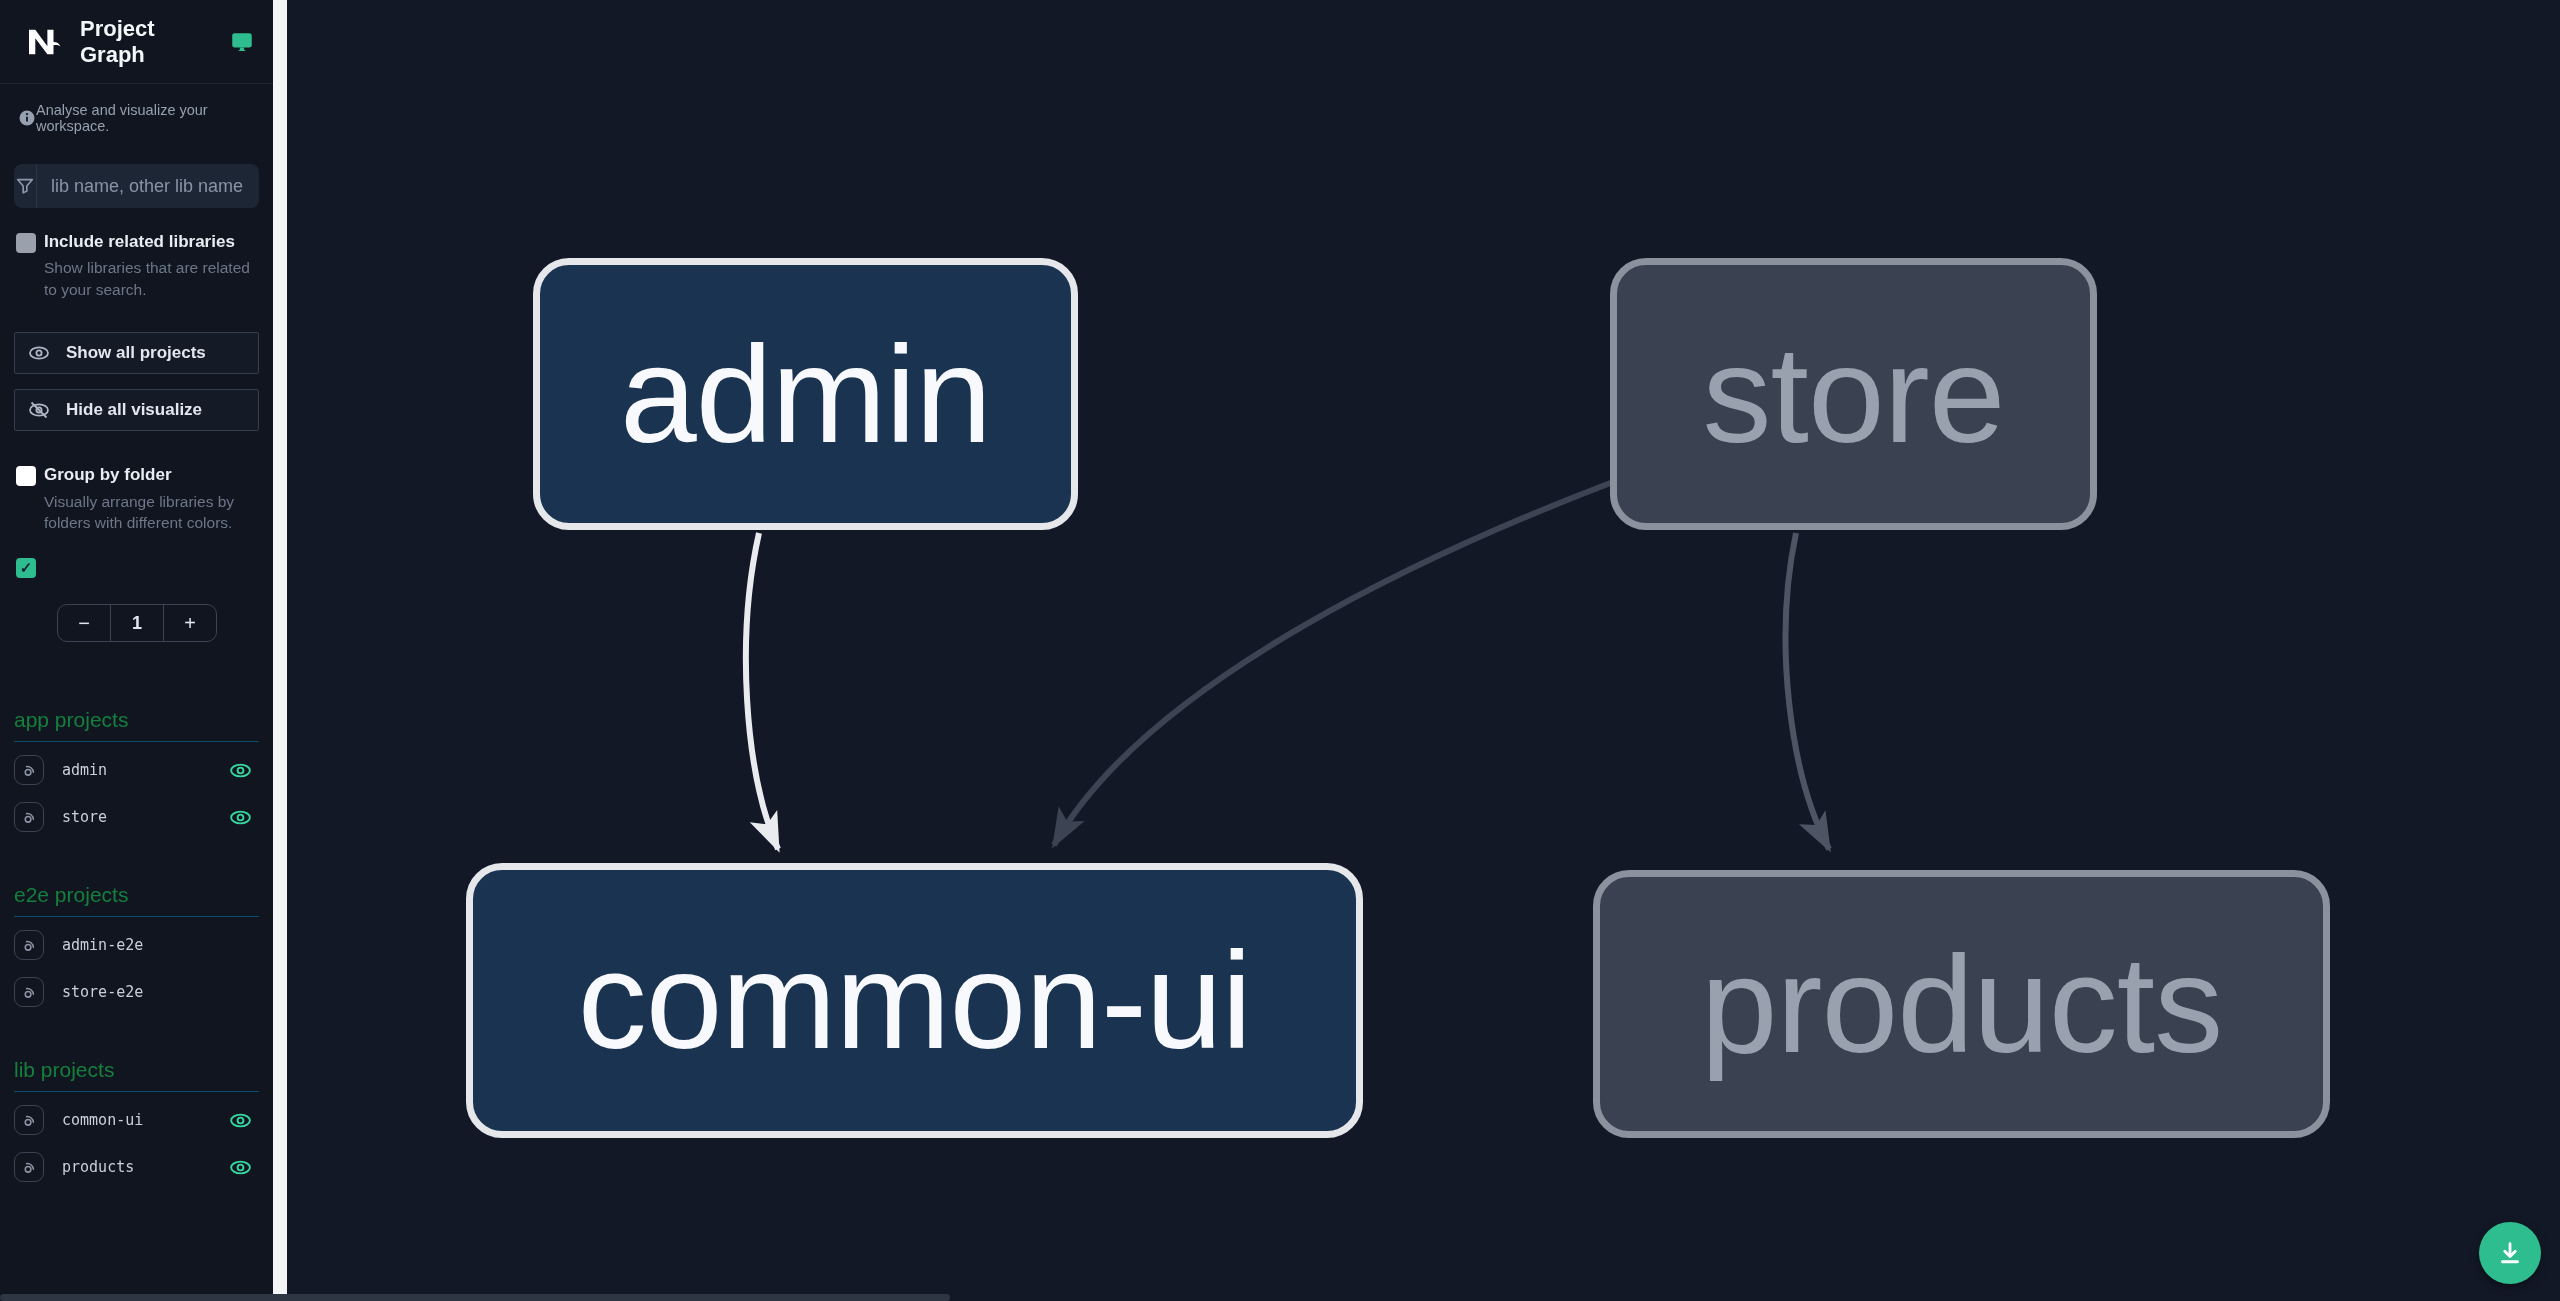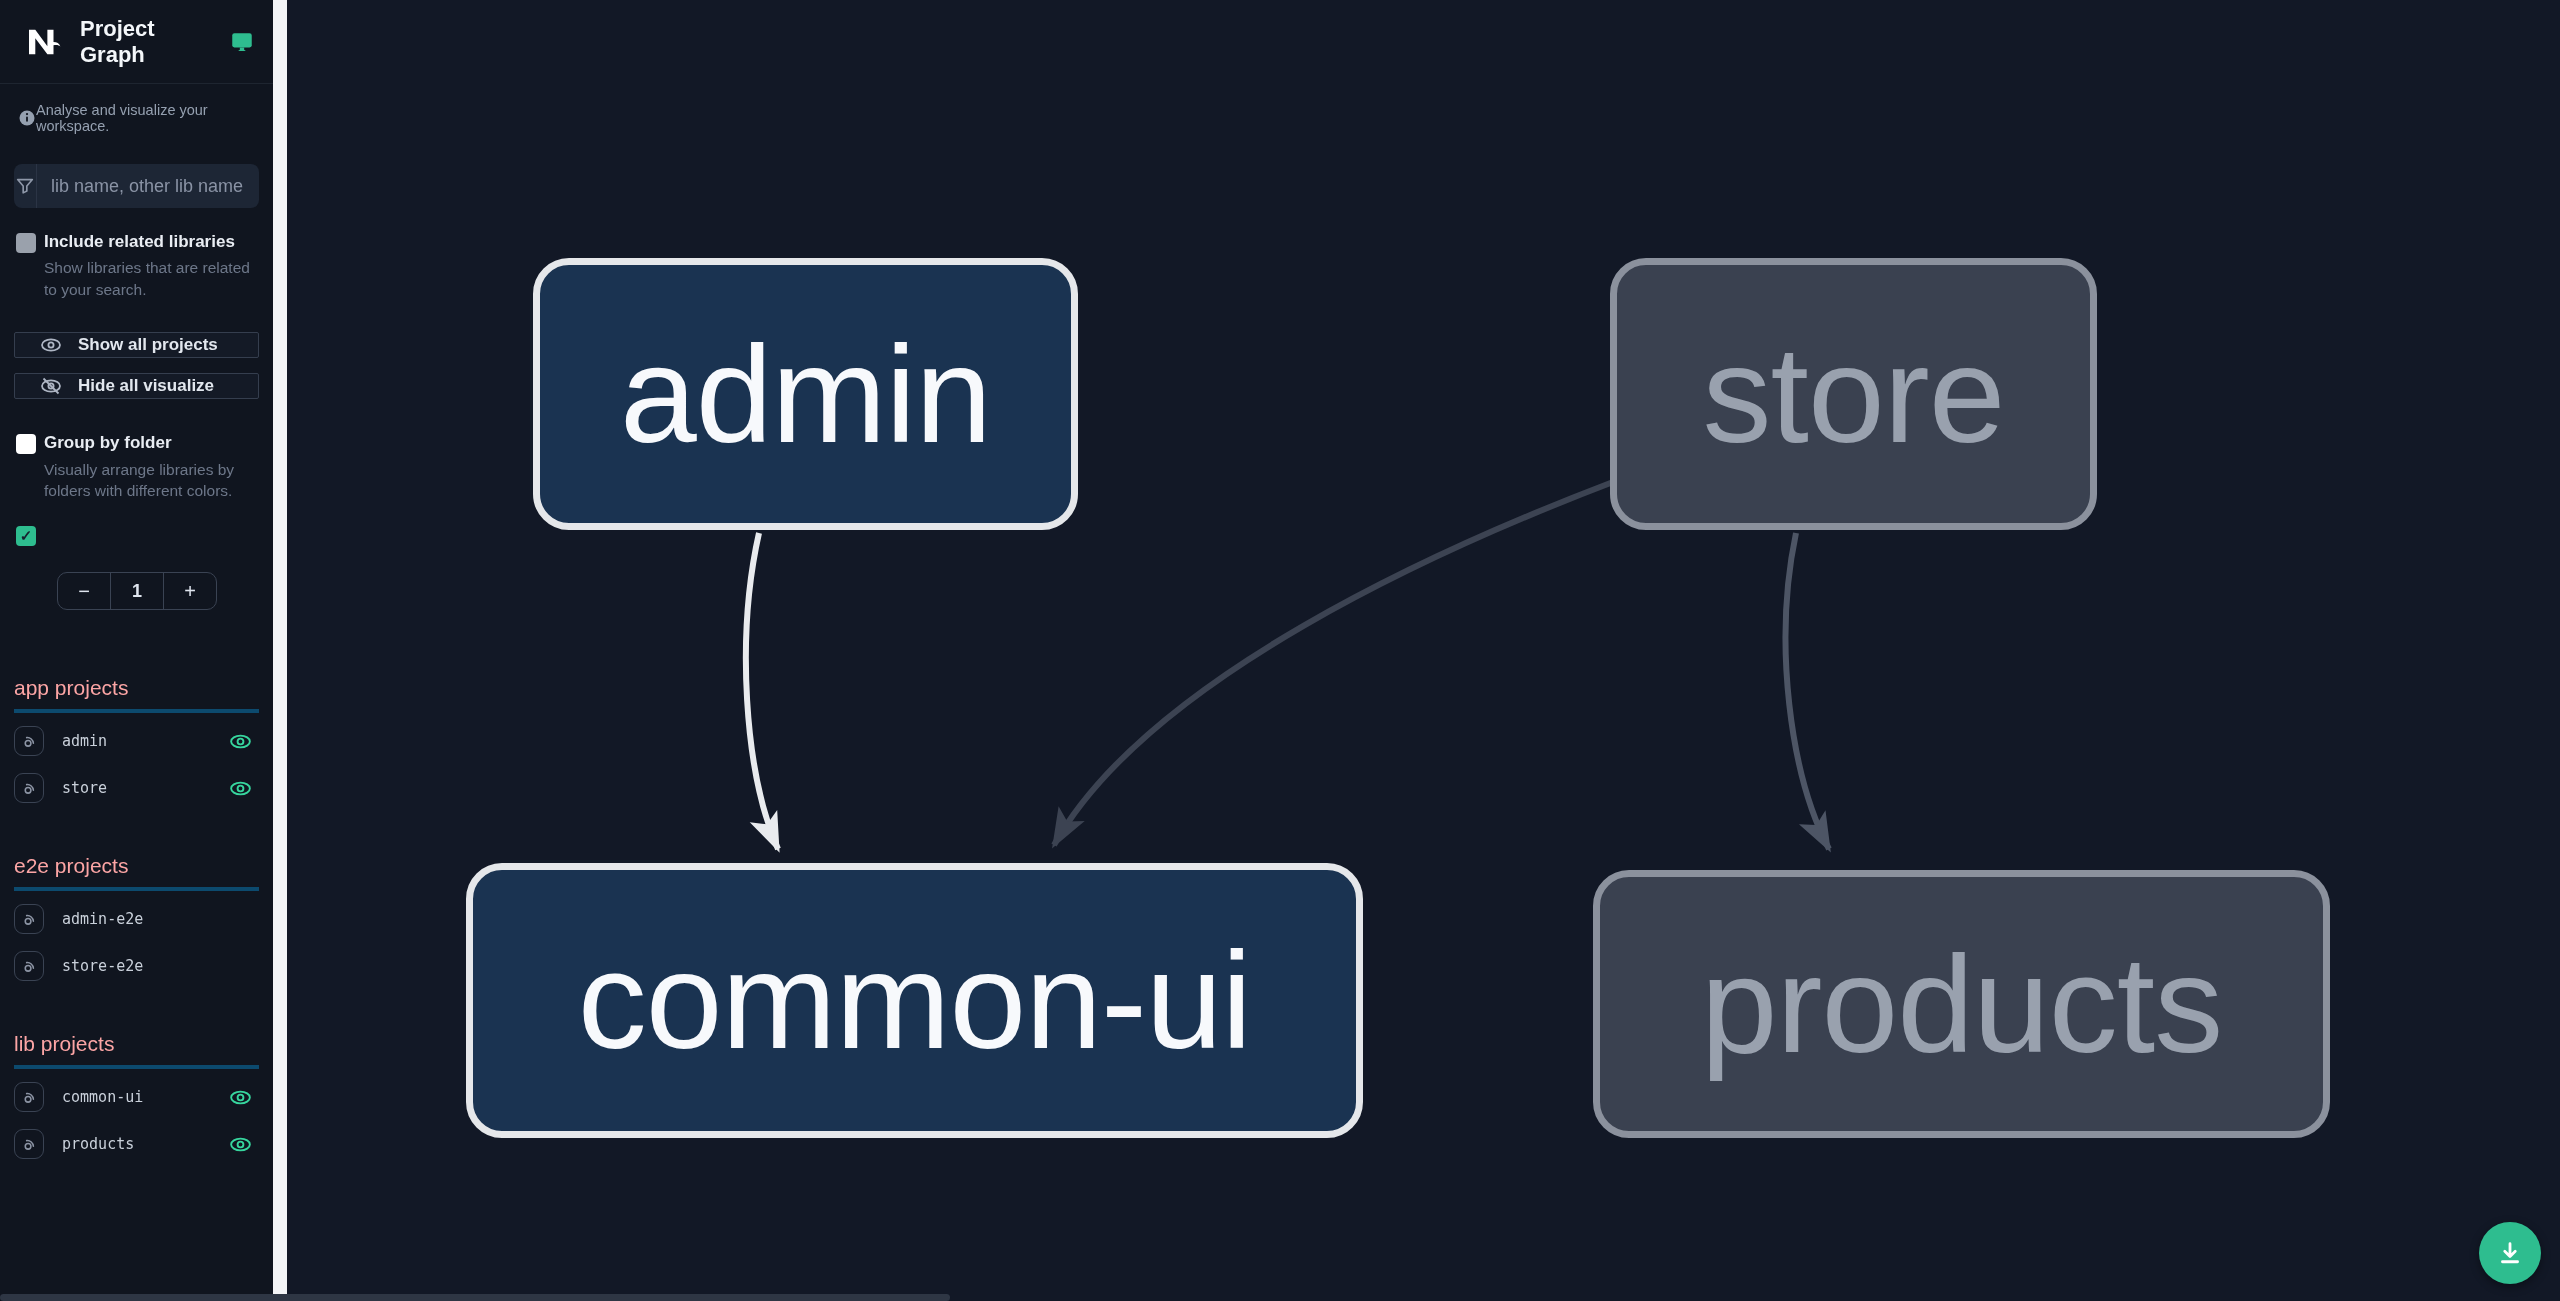--- a/index.html
+++ b/index.html
@@ -61,23 +61,23 @@
   .cbox { width: 20px; height: 20px; border-radius: 4px; flex: none; margin-top: 1px;
           display: flex; align-items: center; justify-content: center; cursor: pointer; }
   .cbox.gray  { background: #9aa1ac; }
   .cbox.white { background: #ffffff; }
   .cbox.checked { background: #2ebd8f; }
   .cbox.checked::after { content: "✓"; color: #17202e; font-size: 15px; font-weight: 700; }
   .opt-label { font-size: 17px; font-weight: 700; color: #e9edf3; line-height: 1.2; cursor: pointer; }
   .opt-desc  { font-size: 15.5px; color: #6d7789; line-height: 1.38; margin-top: 5px; max-width: 218px; }
 
   .side-btn {
-    margin: 0 14px; width: 245px; height: 26px;
+    margin: 0 14px; width: 245px; height: 42px;
     background: #141a26; border: 1px solid #353e4e; border-radius: 2px;
-    display: flex; align-items: center; gap: 15px; padding: 0 24px;
+    display: flex; align-items: center; gap: 15px; padding: 0 12px;
     color: #e2e7ee; font-size: 17px; font-weight: 700; cursor: pointer;
     font-family: "Liberation Sans", sans-serif;
   }
   #show-all-btn { margin-top: 32px; }
   #hide-all-btn { margin-top: 15px; }
 
   #stepper {
     margin: 26px 0 0 57px; width: 160px; height: 38px;
     border: 1px solid #3a4353; border-radius: 10px;
     display: flex; overflow: hidden;
@@ -87,22 +87,22 @@
     font-size: 18px; color: #dfe5ee; background: transparent; border: none;
     font-family: "Liberation Sans", sans-serif;
   }
   .step-cell + .step-cell { border-left: 1px solid #3a4353; }
   button.step-cell { cursor: pointer; font-size: 20px; }
   #step-value { font-weight: 700; }
 
   #sections { margin: 66px 14px 0 14px; }
   .section + .section { margin-top: 46px; }
   .section-title {
-    font-size: 21px; color: #fca5a5; padding-bottom: 9px;
-    border-bottom: 4px solid #0c4a6e; margin-bottom: 8px;
+    font-size: 21px; color: #15803d; padding-bottom: 9px;
+    border-bottom: 1px solid #0c4a6e; margin-bottom: 8px;
   }
   .proj-row { display: flex; align-items: center; height: 40px; margin-top: 7px; }
   .proj-icon-box {
     width: 30px; height: 30px; border: 1px solid #3a4353; border-radius: 9px;
     display: flex; align-items: center; justify-content: center; flex: none;
   }
   .proj-name {
     margin-left: 18px; font-family: "DejaVu Sans Mono", monospace;
     font-size: 15px; color: #c9d0da;
   }

